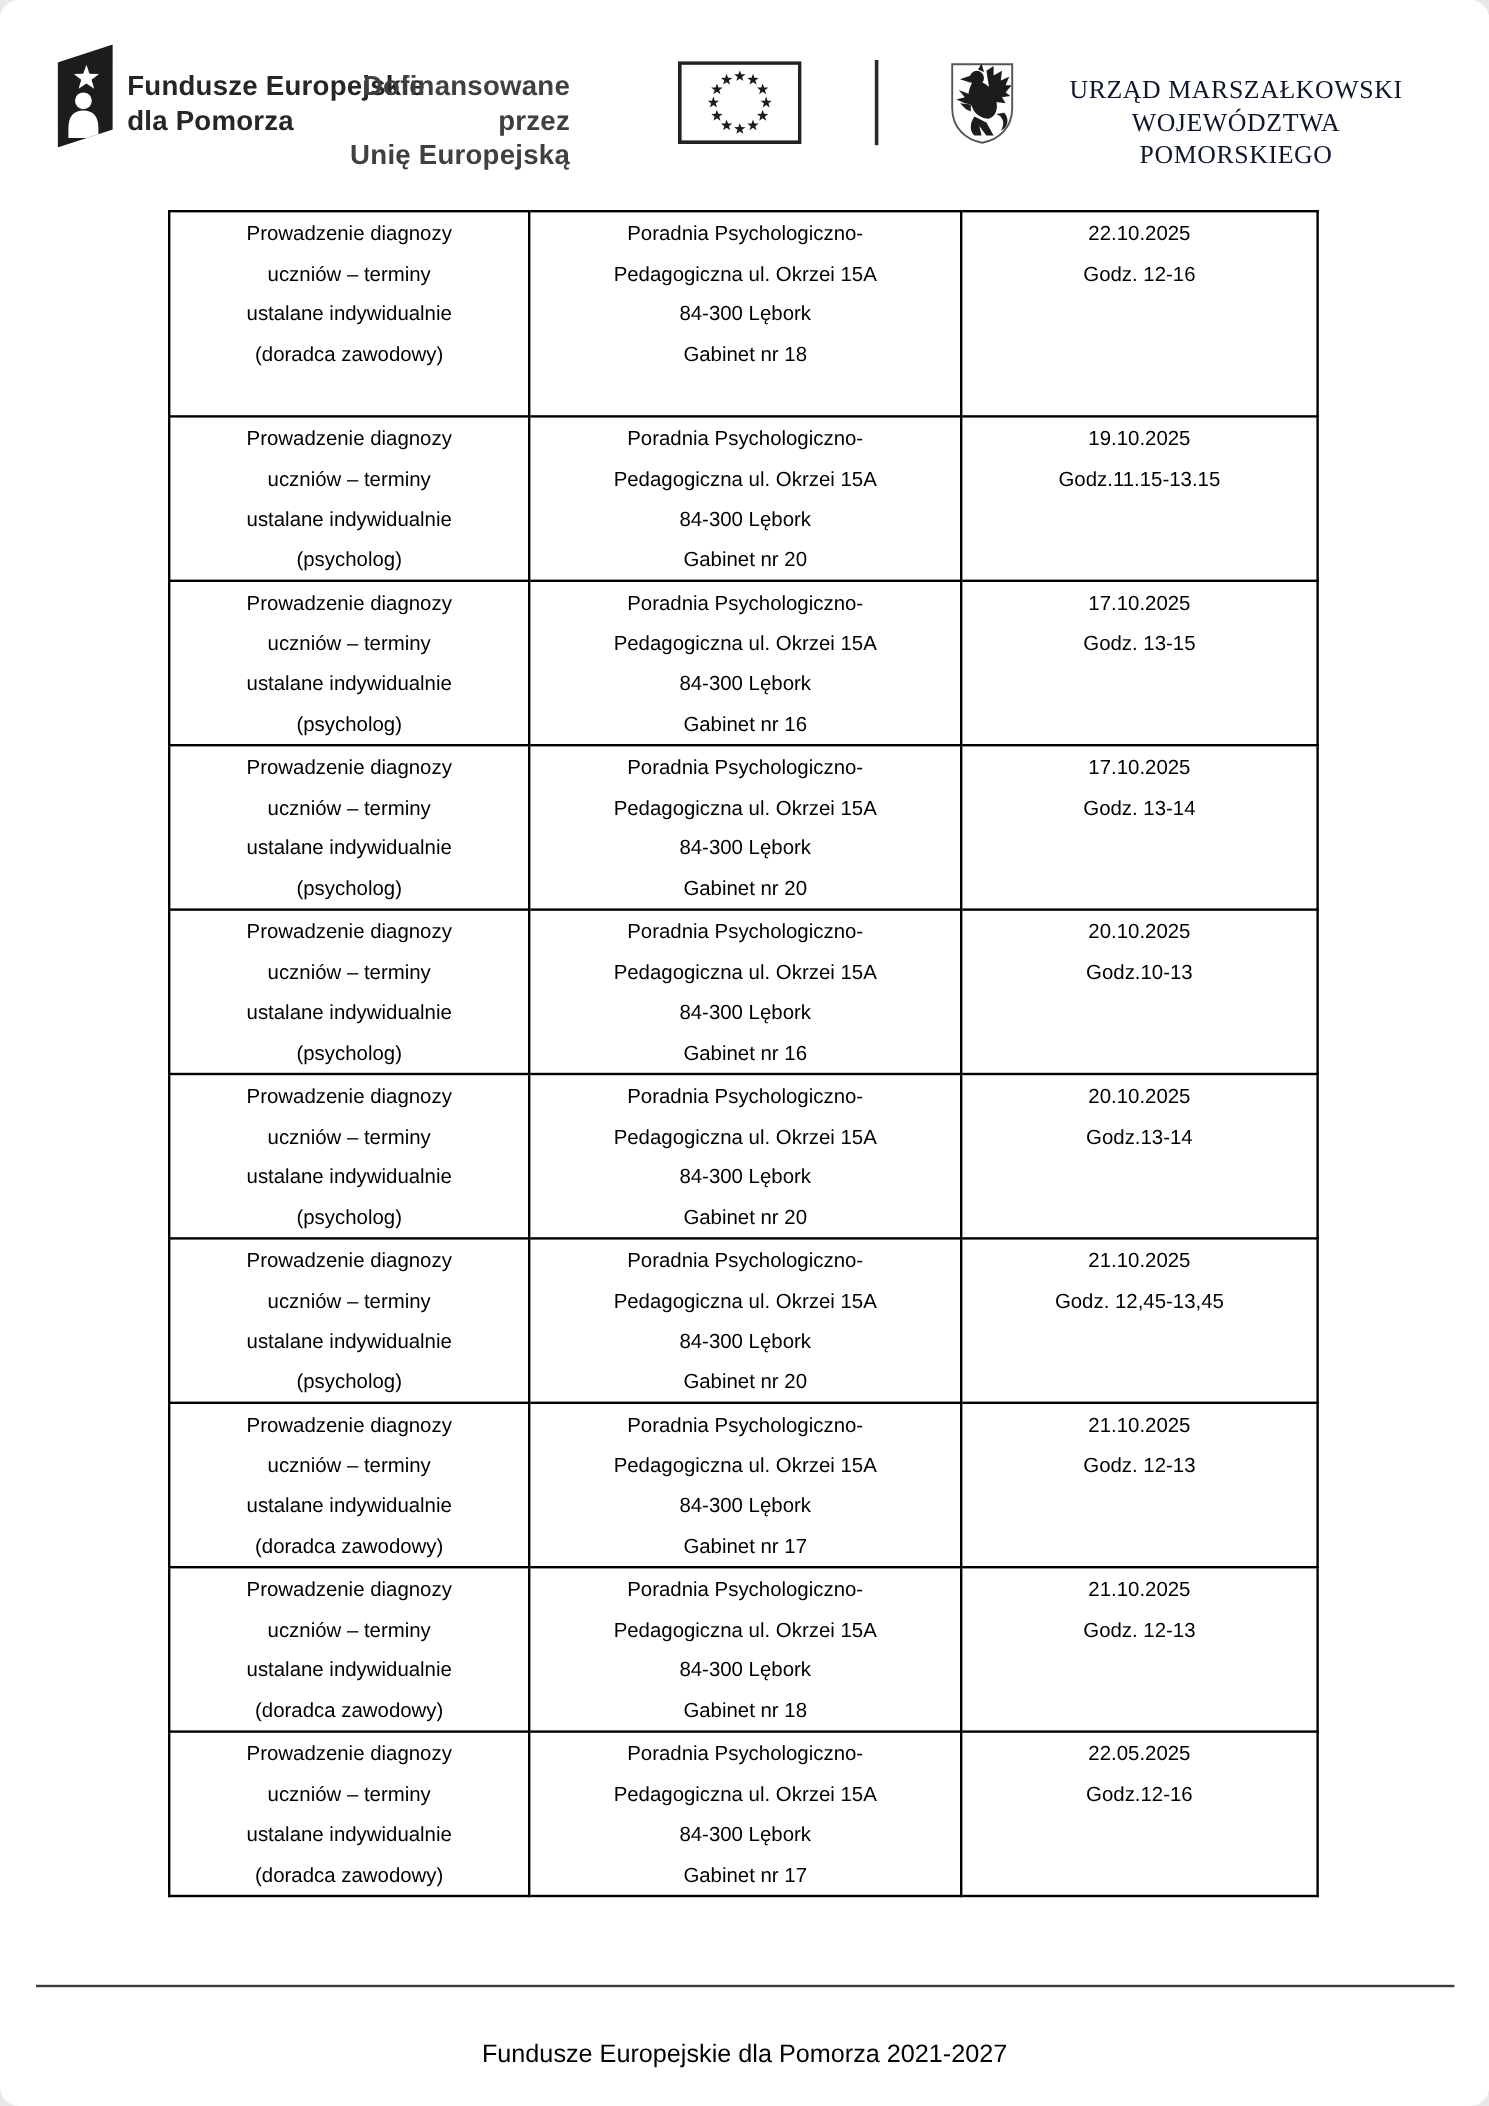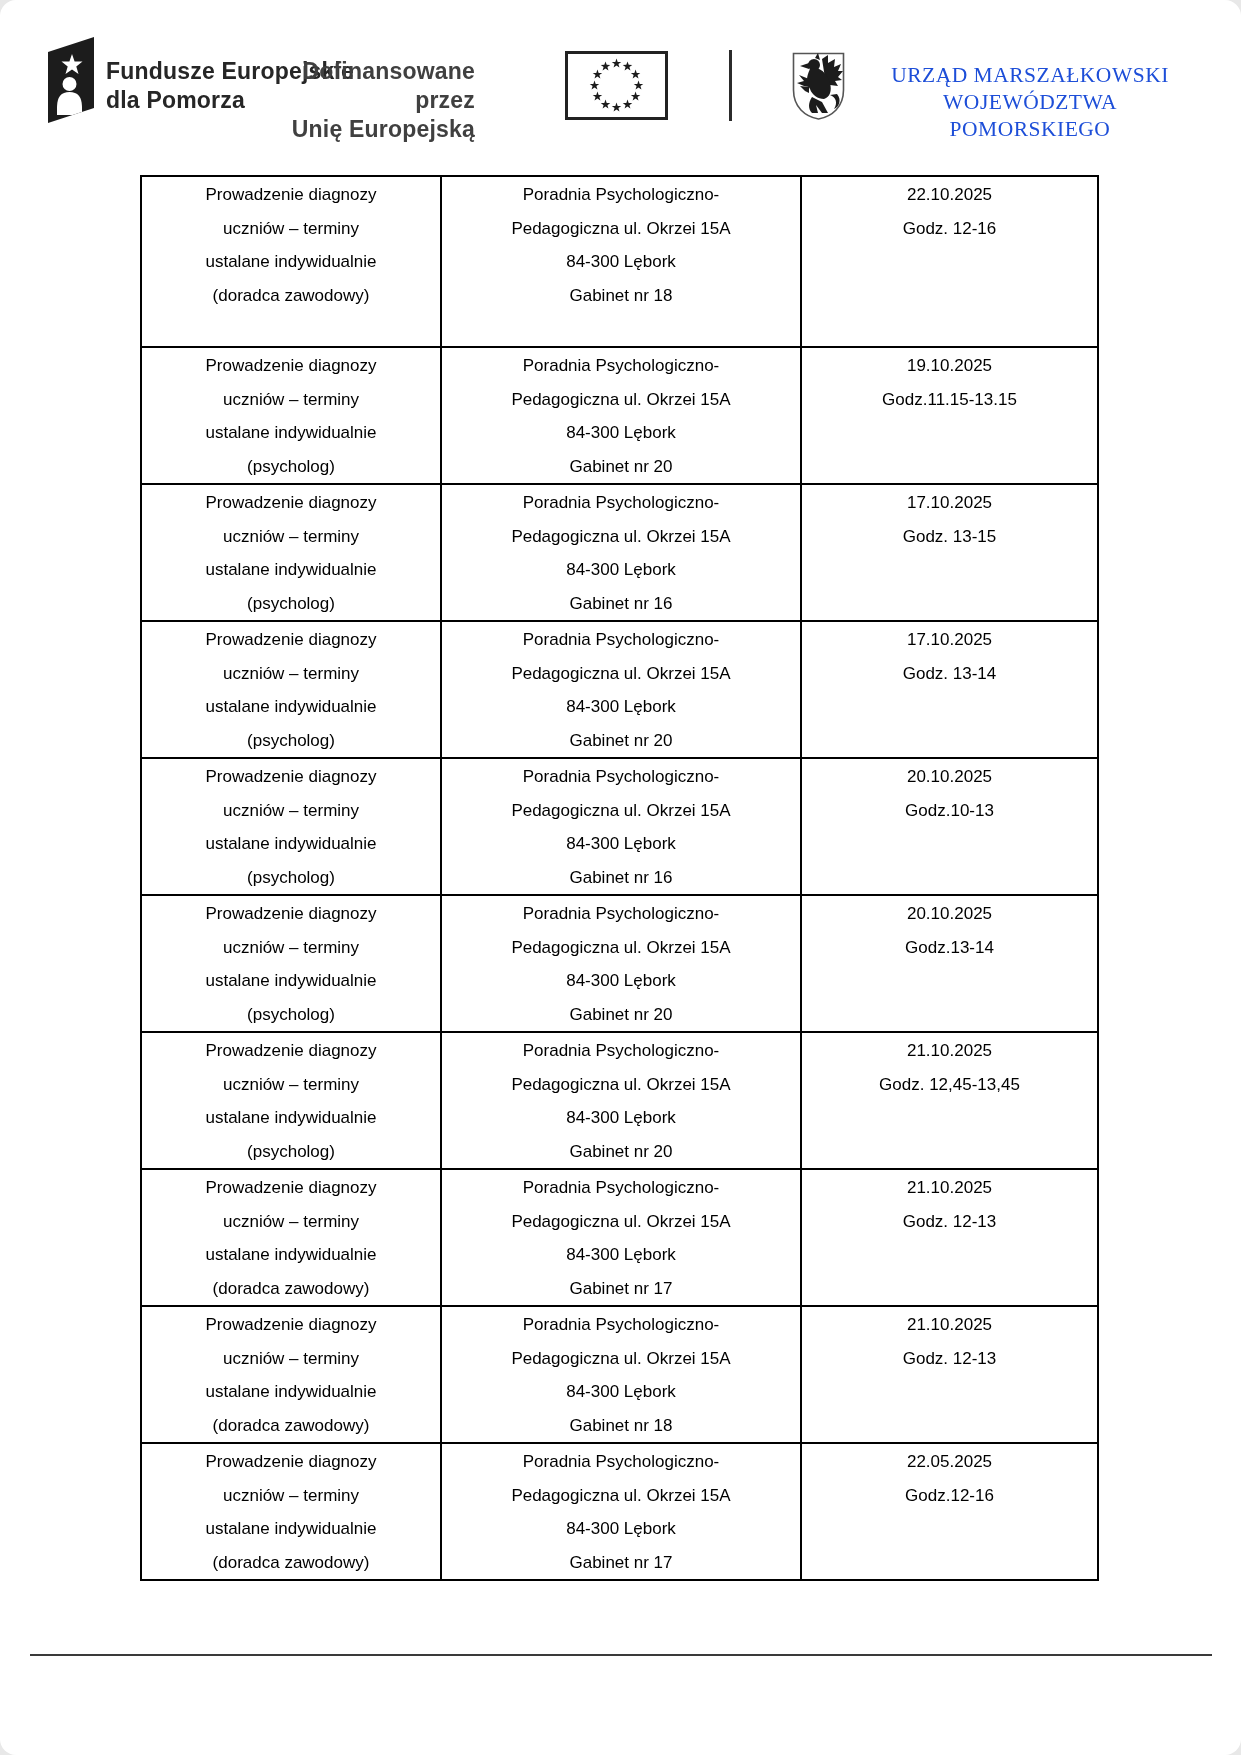--- a/index.html
+++ b/index.html
@@ -40,21 +40,21 @@
     width:3px; height:71px; background:#2b2b2b;
   }
 
   .coat-of-arms { position:absolute; left:792px; top:52px; }
 
   .marshal {
     position:absolute; left:870px; top:62px; width:320px;
     text-align:center;
     font-family:"Liberation Serif", serif;
     font-size:21.5px; line-height:27px; font-weight:400;
-    color:#1d4ed8; letter-spacing:0.5px; white-space:pre-line;
+    color:#0f172a; letter-spacing:0.5px; white-space:pre-line;
   }
 
   
   table.schedule {
     position:absolute; left:140px; top:175px;
     border-collapse:collapse; table-layout:fixed;
   }
   table.schedule td {
     border:2px solid #000;
     vertical-align:top;
@@ -270,14 +270,15 @@
 Pedagogiczna ul. Okrzei 15A
 84-300 Lębork
 Gabinet nr 17</td>
         <td>22.05.2025
 Godz.12-16</td>
       </tr>
     </tbody>
   </table>
 
   <div class="footer-divider"></div>
+  <div class="footer-text">Fundusze Europejskie dla Pomorza 2021-2027</div>
 
 </div>
 
 </body></html>

